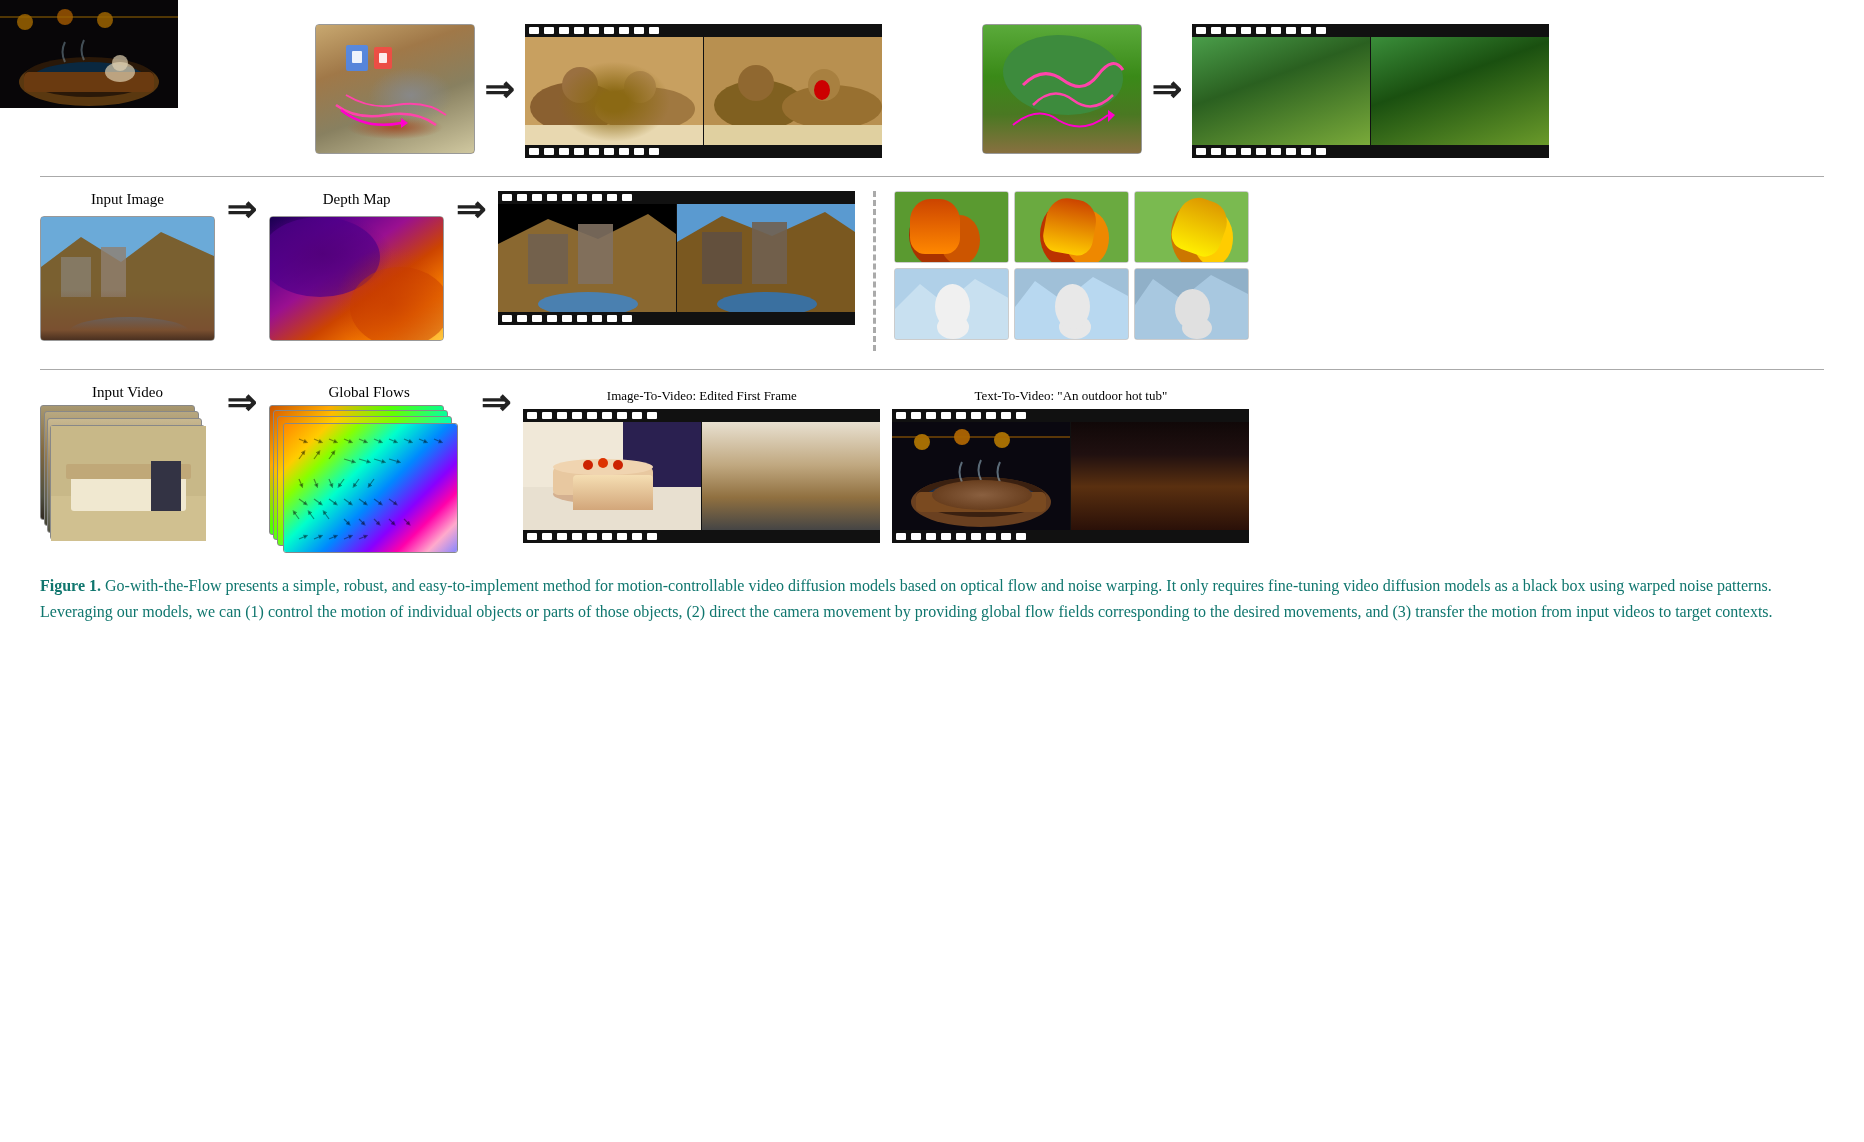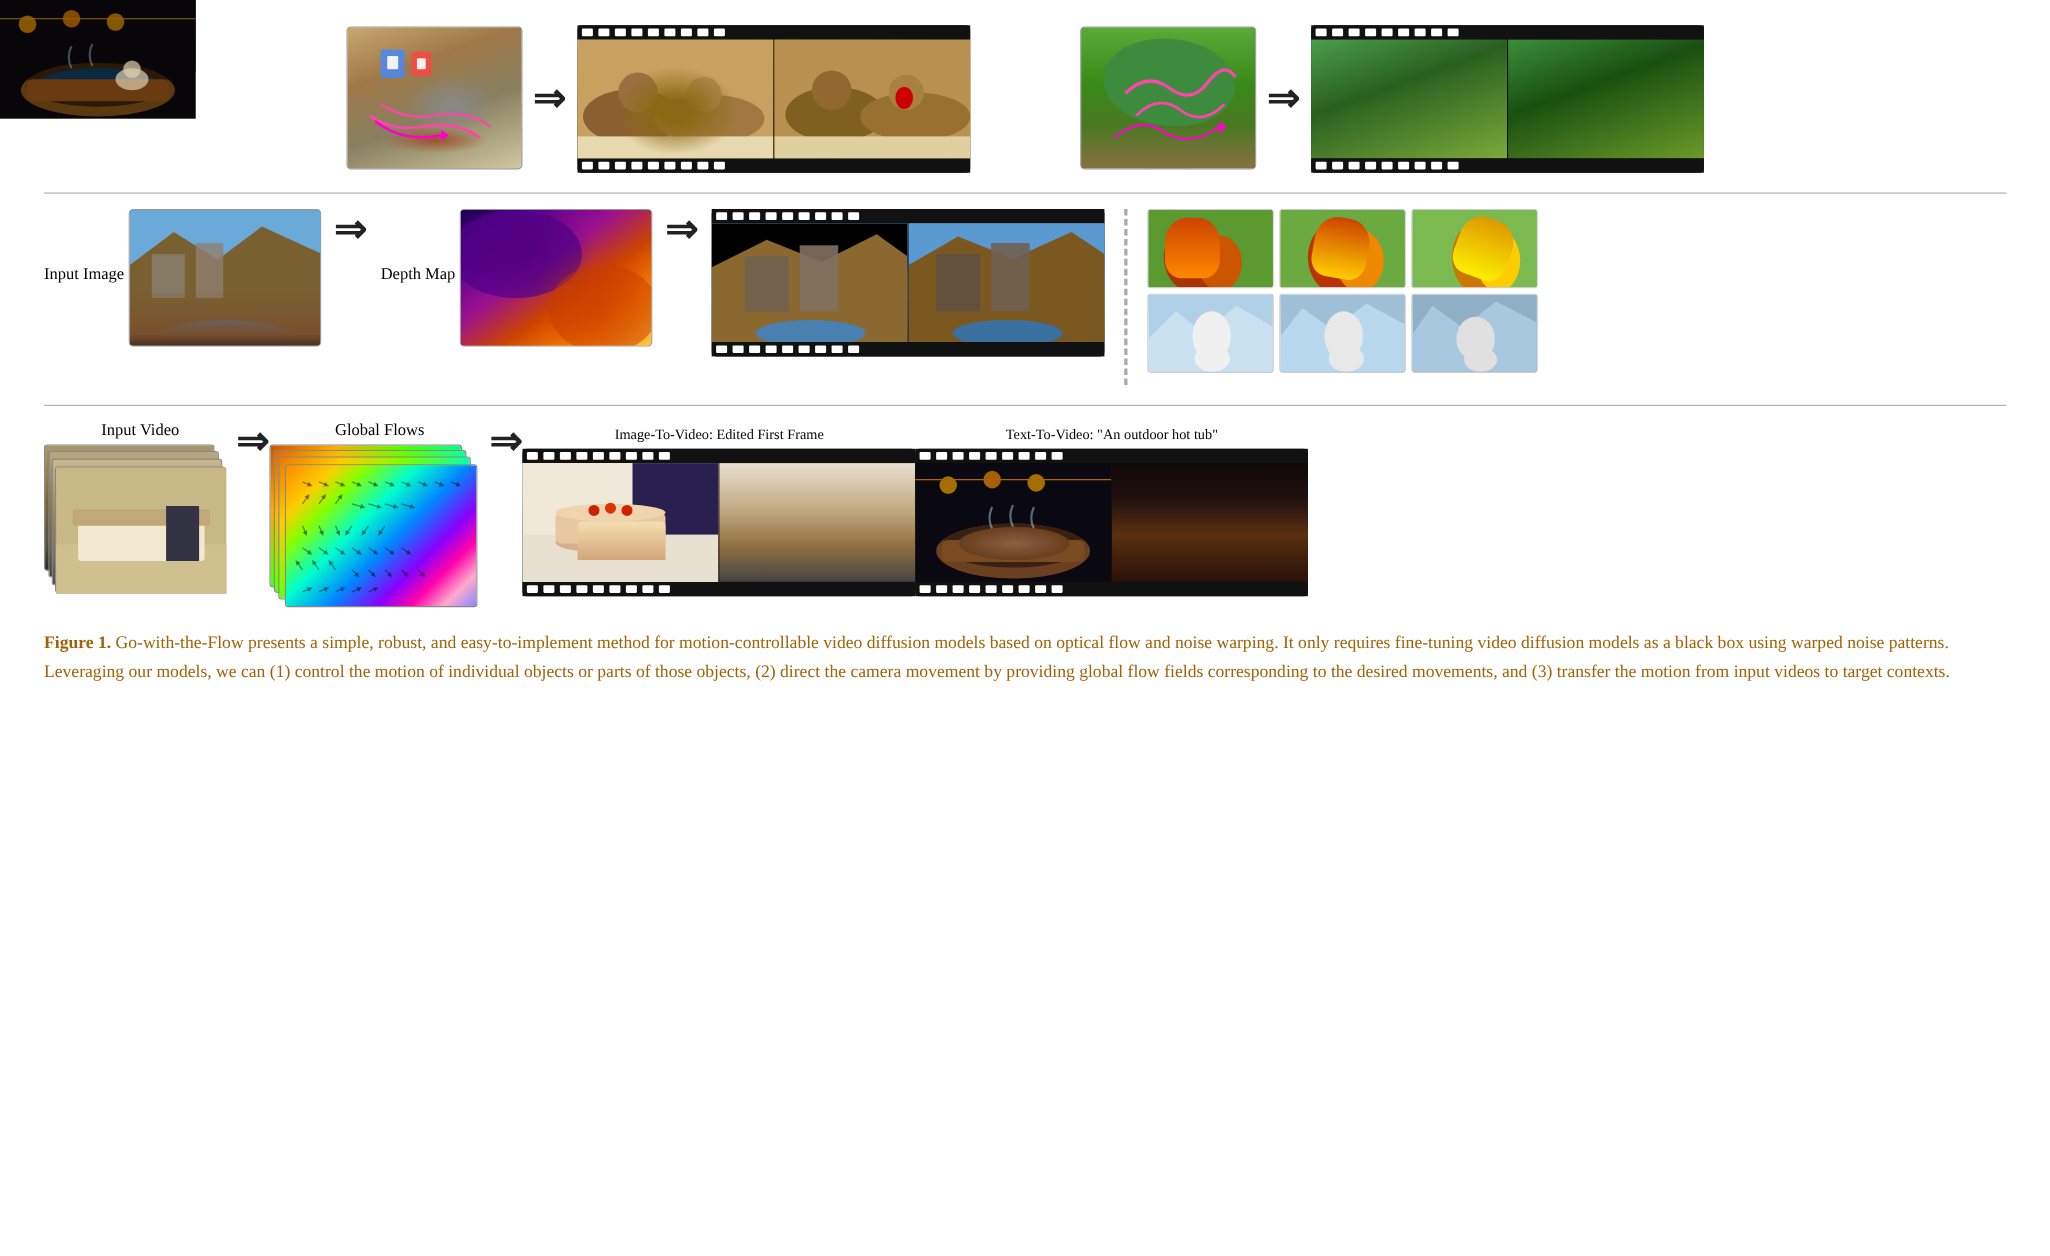--- a/index.html
+++ b/index.html
@@ -136,20 +136,21 @@
     
     .section2-row {
       display: flex;
       align-items: flex-start;
       gap: 12px;
       margin-bottom: 6px;
     }
 
     .section2-left {
       display: flex;
+      flex-direction: column;
       align-items: center;
       gap: 4px;
       justify-content: space-between;
     }
 
     .landscape-img {
       width: 175px;
       height: 125px;
       background: linear-gradient(180deg, #5b9bd5 0%, #3a75a8 30%, #8a6030 60%, #5a4020 100%);
       border-radius: 4px;
@@ -308,20 +309,21 @@
       background: rgba(0,0,0,0.4);
       padding: 1px 4px;
       border-radius: 2px;
       white-space: nowrap;
     }
 
     
     .section3-row {
       display: flex;
       align-items: flex-start;
+      gap: 12px;
       margin-bottom: 14px;
     }
 
     .input-video-stack {
       position: relative;
       width: 175px;
       height: 140px;
     }
     .input-video-frame {
       position: absolute;
@@ -421,21 +423,21 @@
       display: flex;
       flex-direction: column;
       align-items: center;
     }
 
     
     .figure-caption {
       margin-top: 18px;
       font-size: 16px;
       line-height: 1.6;
-      color: #a16207;
+      color: #0f766e;
     }
     .figure-caption strong {
       font-weight: bold;
     }
 
     
     .img-label {
       font-size: 15px;
       text-align: center;
       margin-bottom: 4px;

